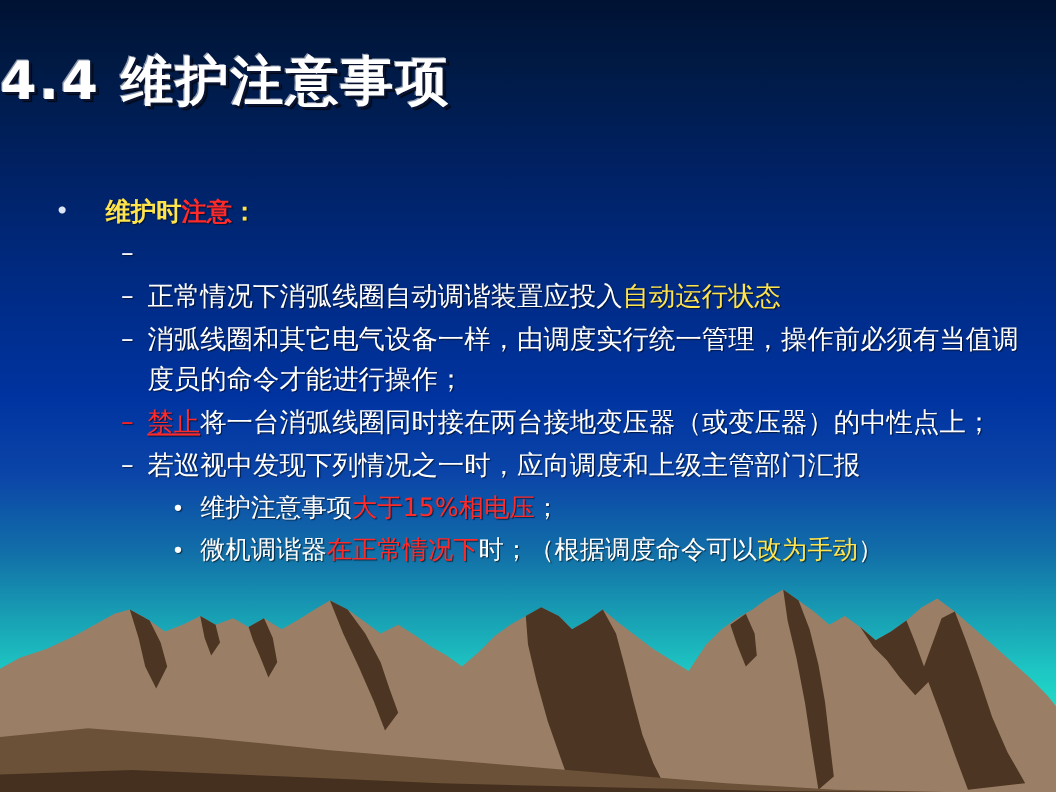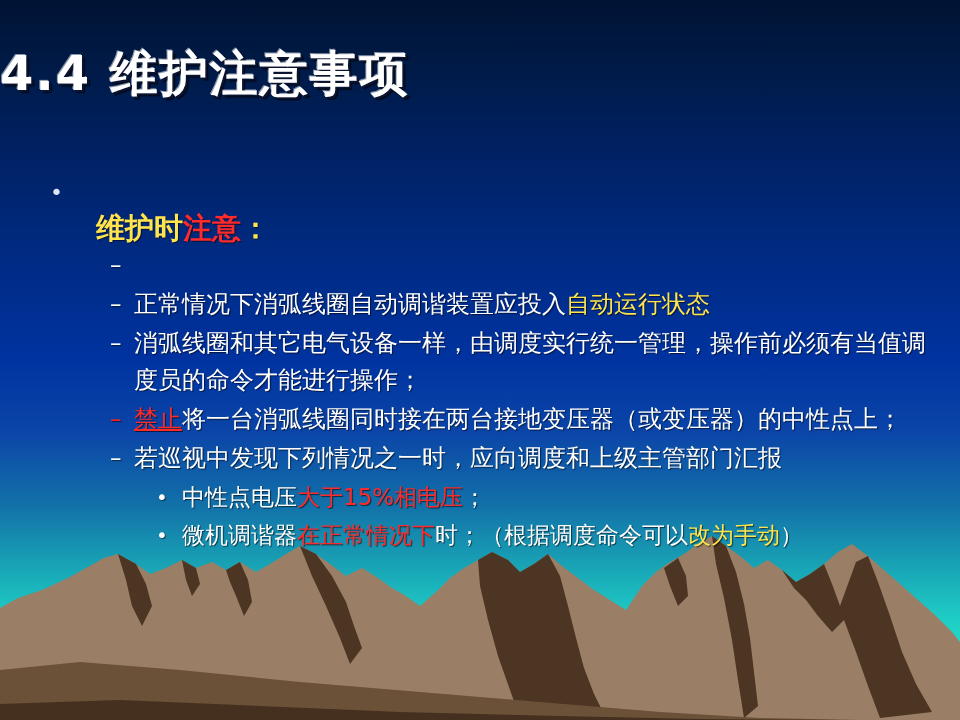--- a/index.html
+++ b/index.html
@@ -72,26 +72,25 @@
   .lvl1 .marker {
     flex: 0 0 auto;
     width: 46px;
     text-align: left;
     padding-left: 6px;
     font-size: 22px;
     line-height: 30px;
     color: #dce6f5;
   }
   .lvl1 .body {
-    font-size: 29px;
+    font-size: 23px;
     line-height: 30px;
     font-weight: bold;
     color: #ffe44d;
     text-shadow: 1px 1px 1px rgba(0,0,0,0.55);
-    margin-top: 35px;
   }
 
   .lvl2 {
     display: flex;
     align-items: flex-start;
     margin: 0 0 2px 0;
     padding-left: 66px;
   }
   .lvl2 .marker {
     flex: 0 0 auto;
@@ -229,21 +228,21 @@
     <div class="lvl2">
       <span class="marker">–</span>
       <span class="body">
         <span class="c-white">若巡视中发现下列情况之一时，应向调度和上级主管部门汇报</span>
       </span>
     </div>
 
     <div class="lvl3">
       <span class="marker">•</span>
       <span class="body">
-        <span class="c-white">中性点电压</span><span class="c-red">大于15%相电压</span><span class="c-white">；</span>
+        <span class="c-white">维护注意事项</span><span class="c-red">大于15%相电压</span><span class="c-white">；</span>
       </span>
     </div>
 
     <div class="lvl3">
       <span class="marker">•</span>
       <span class="body">
         <span class="c-white">微机调谐器</span><span class="c-red">在正常情况下</span><span class="c-white">时；（根据调度命令可以</span><span class="c-yellow">改为手动</span><span class="c-white">）</span>
       </span>
     </div>
 

